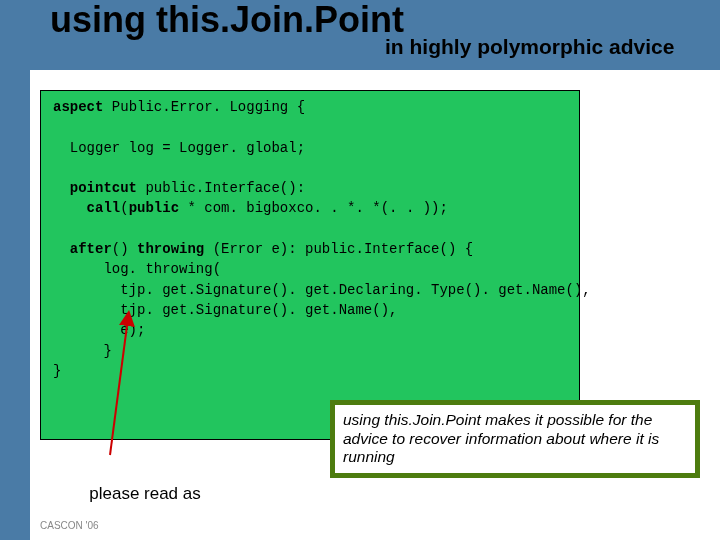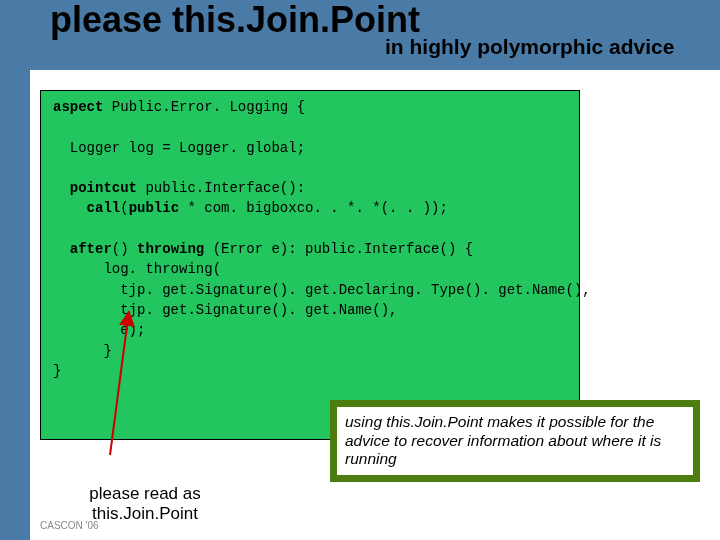--- a/index.html
+++ b/index.html
@@ -56,21 +56,21 @@
     font-size: 14px;
     line-height: 1.45;
     white-space: pre;
   }
   .kw { font-weight: bold; }
   .callout {
     position: absolute;
     left: 330px;
     top: 400px;
     width: 370px;
-    border: 7px solid #4d7c0f;
+    border: 5px solid #4d7c0f;
     background: #fff;
     padding: 6px 8px;
     font-size: 15.5px;
     font-style: italic;
     font-family: Arial, sans-serif;
     line-height: 1.2;
   }
   .read-as {
     position: absolute;
     left: 45px;
@@ -107,21 +107,21 @@
     height: 150px;
     pointer-events: none;
   }
 </style>
 </head>
 <body>
 
 <div class="header-band"></div>
 <div class="sidebar"></div>
 
-<div class="title">please this.Join.Point</div>
+<div class="title">using this.Join.Point</div>
 <div class="subtitle">in highly polymorphic advice</div>
 
 <div class="code-box"><span class="kw">aspect</span><span> Public.Error. Logging {</span>
 
 <span>  Logger log = Logger. global;</span>
 
 <span class="kw">  pointcut</span><span> public.Interface():</span>
 <span class="kw">    call</span><span>(</span><span class="kw">public</span><span> * com. bigboxco. . *. *(. . ));</span>
 
 <span class="kw">  after</span><span>() </span><span class="kw">throwing</span><span> (Error e): public.Interface() {</span>
@@ -138,17 +138,16 @@
       <path d="M0,0 L8,4 L0,8 Z" fill="#c00"></path>
     </marker>
   </defs>
   <line x1="10" y1="145" x2="28" y2="8" stroke="#c00" stroke-width="2" marker-end="url(#ah)"></line>
 </svg>
 
 <div class="callout">using this.Join.Point makes it possible for the advice to recover information about where it is running</div>
 
 <div class="read-as">
   <span>please read as</span><br>
-  <span>this.Join.Point</span>
 </div>
 
 <div class="page-num">62</div>
 <div class="footer">CASCON '06</div>
 
 </body></html>

